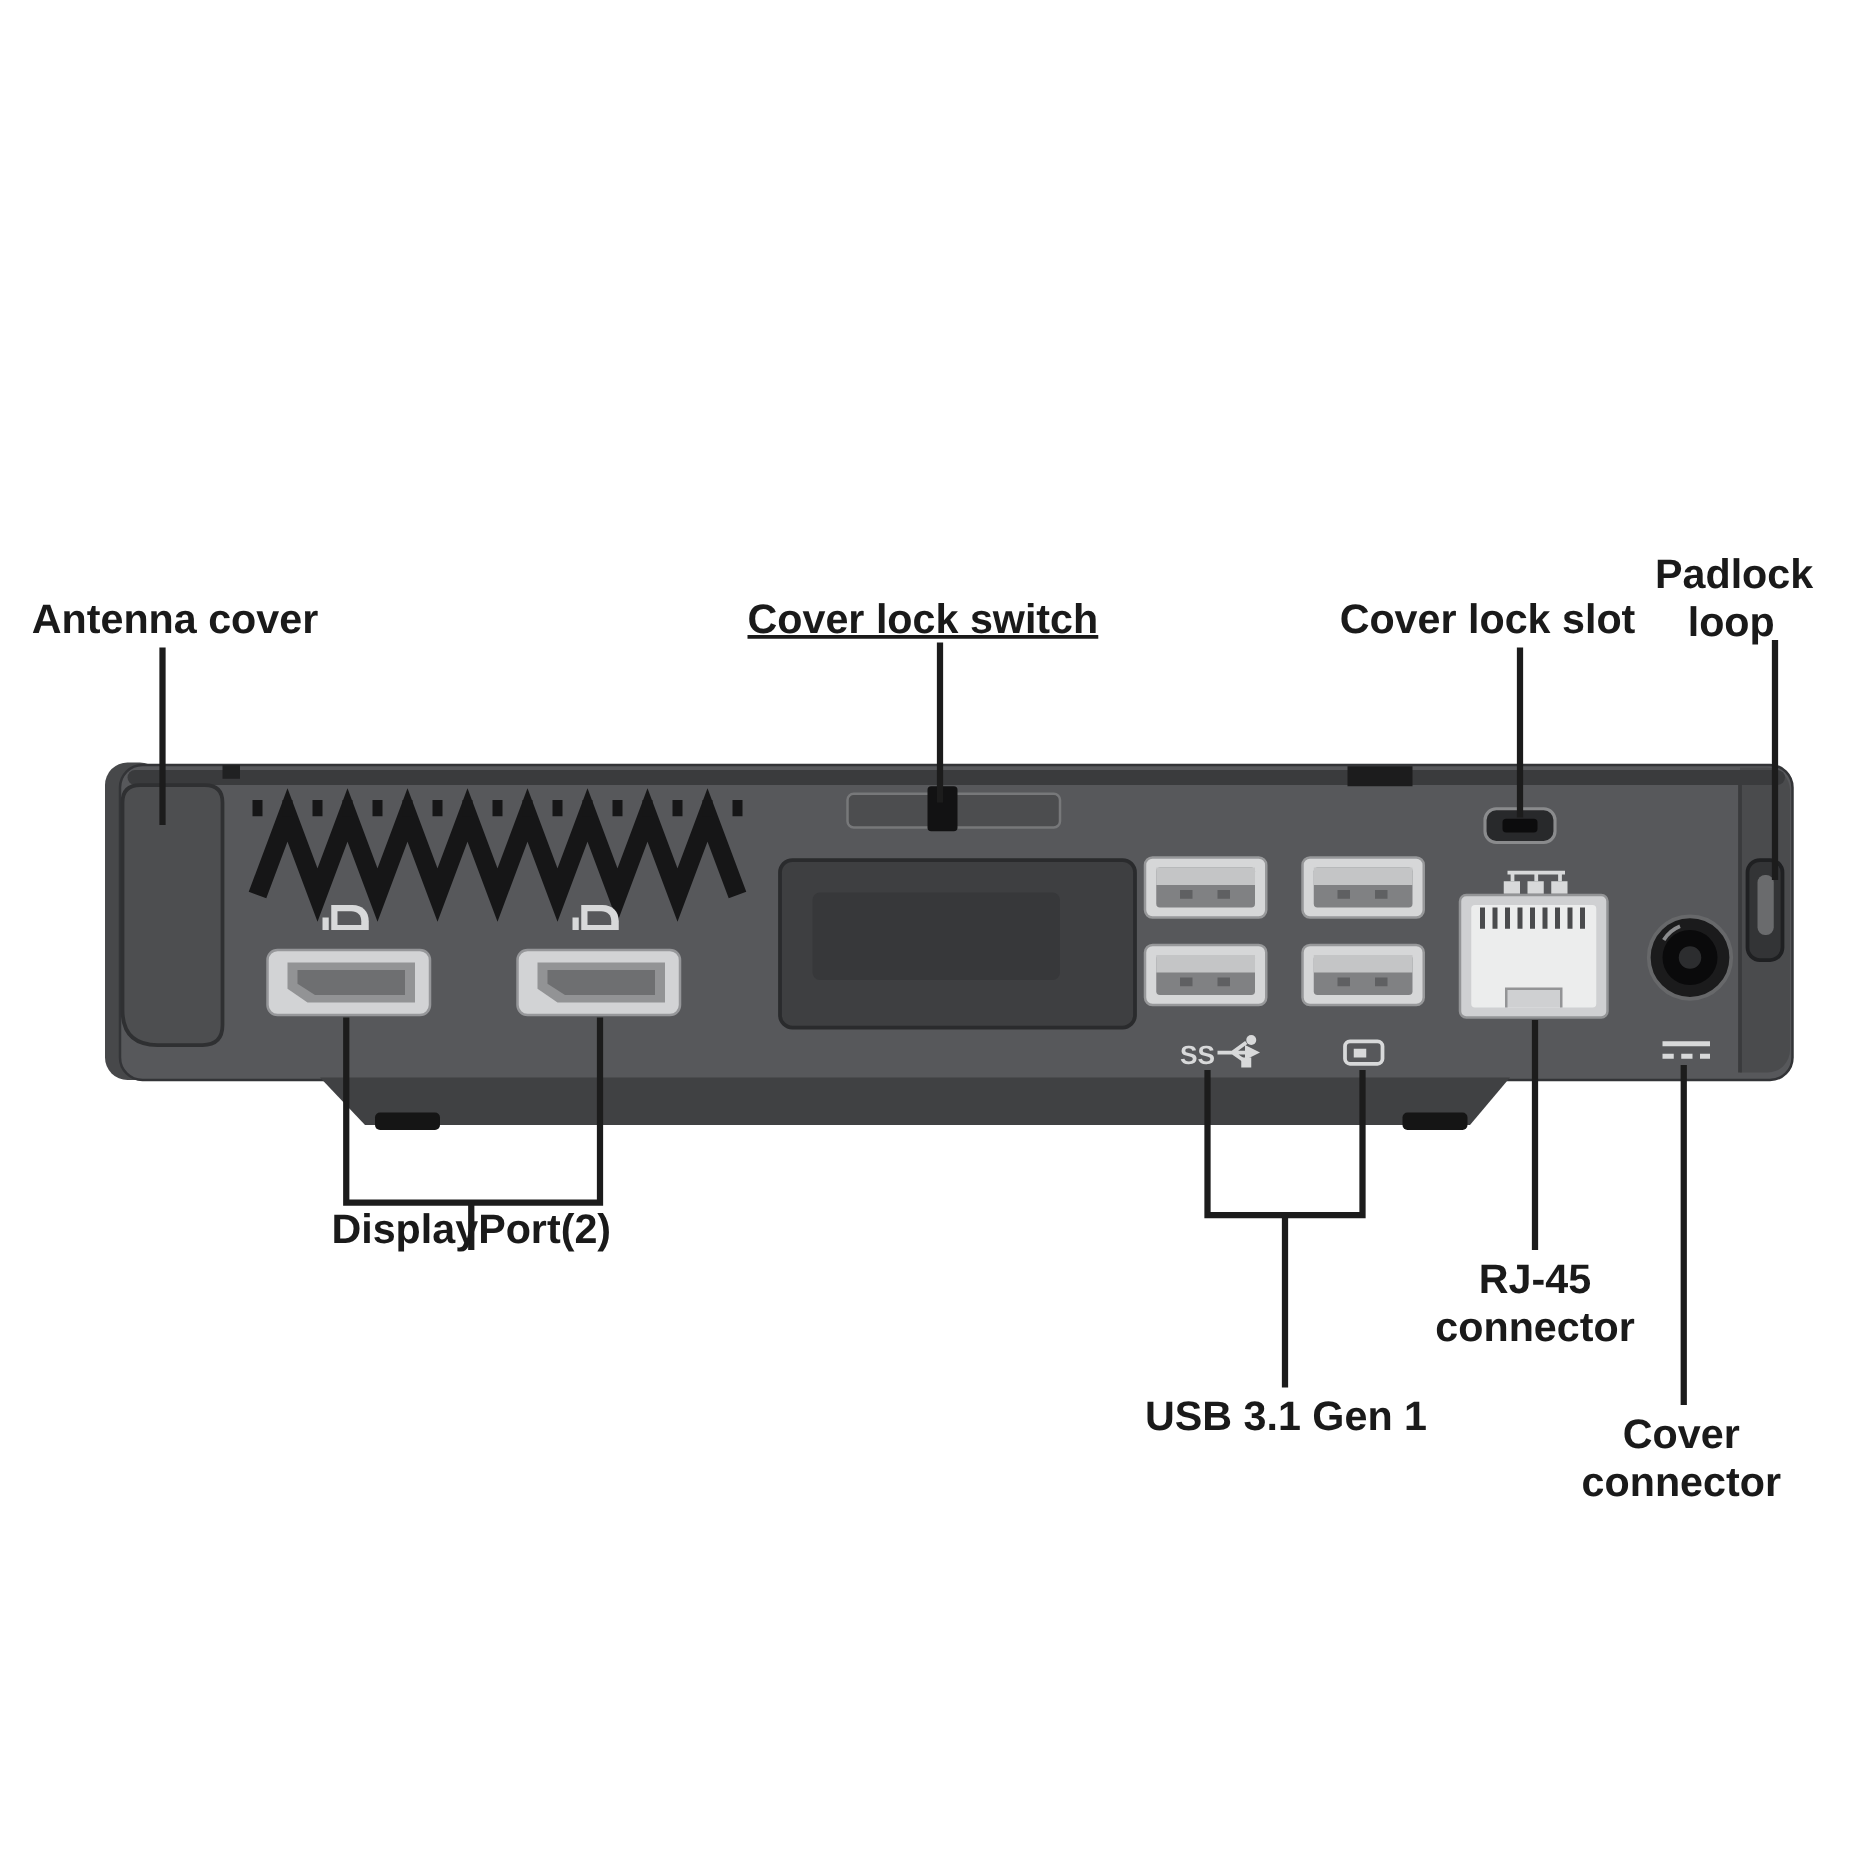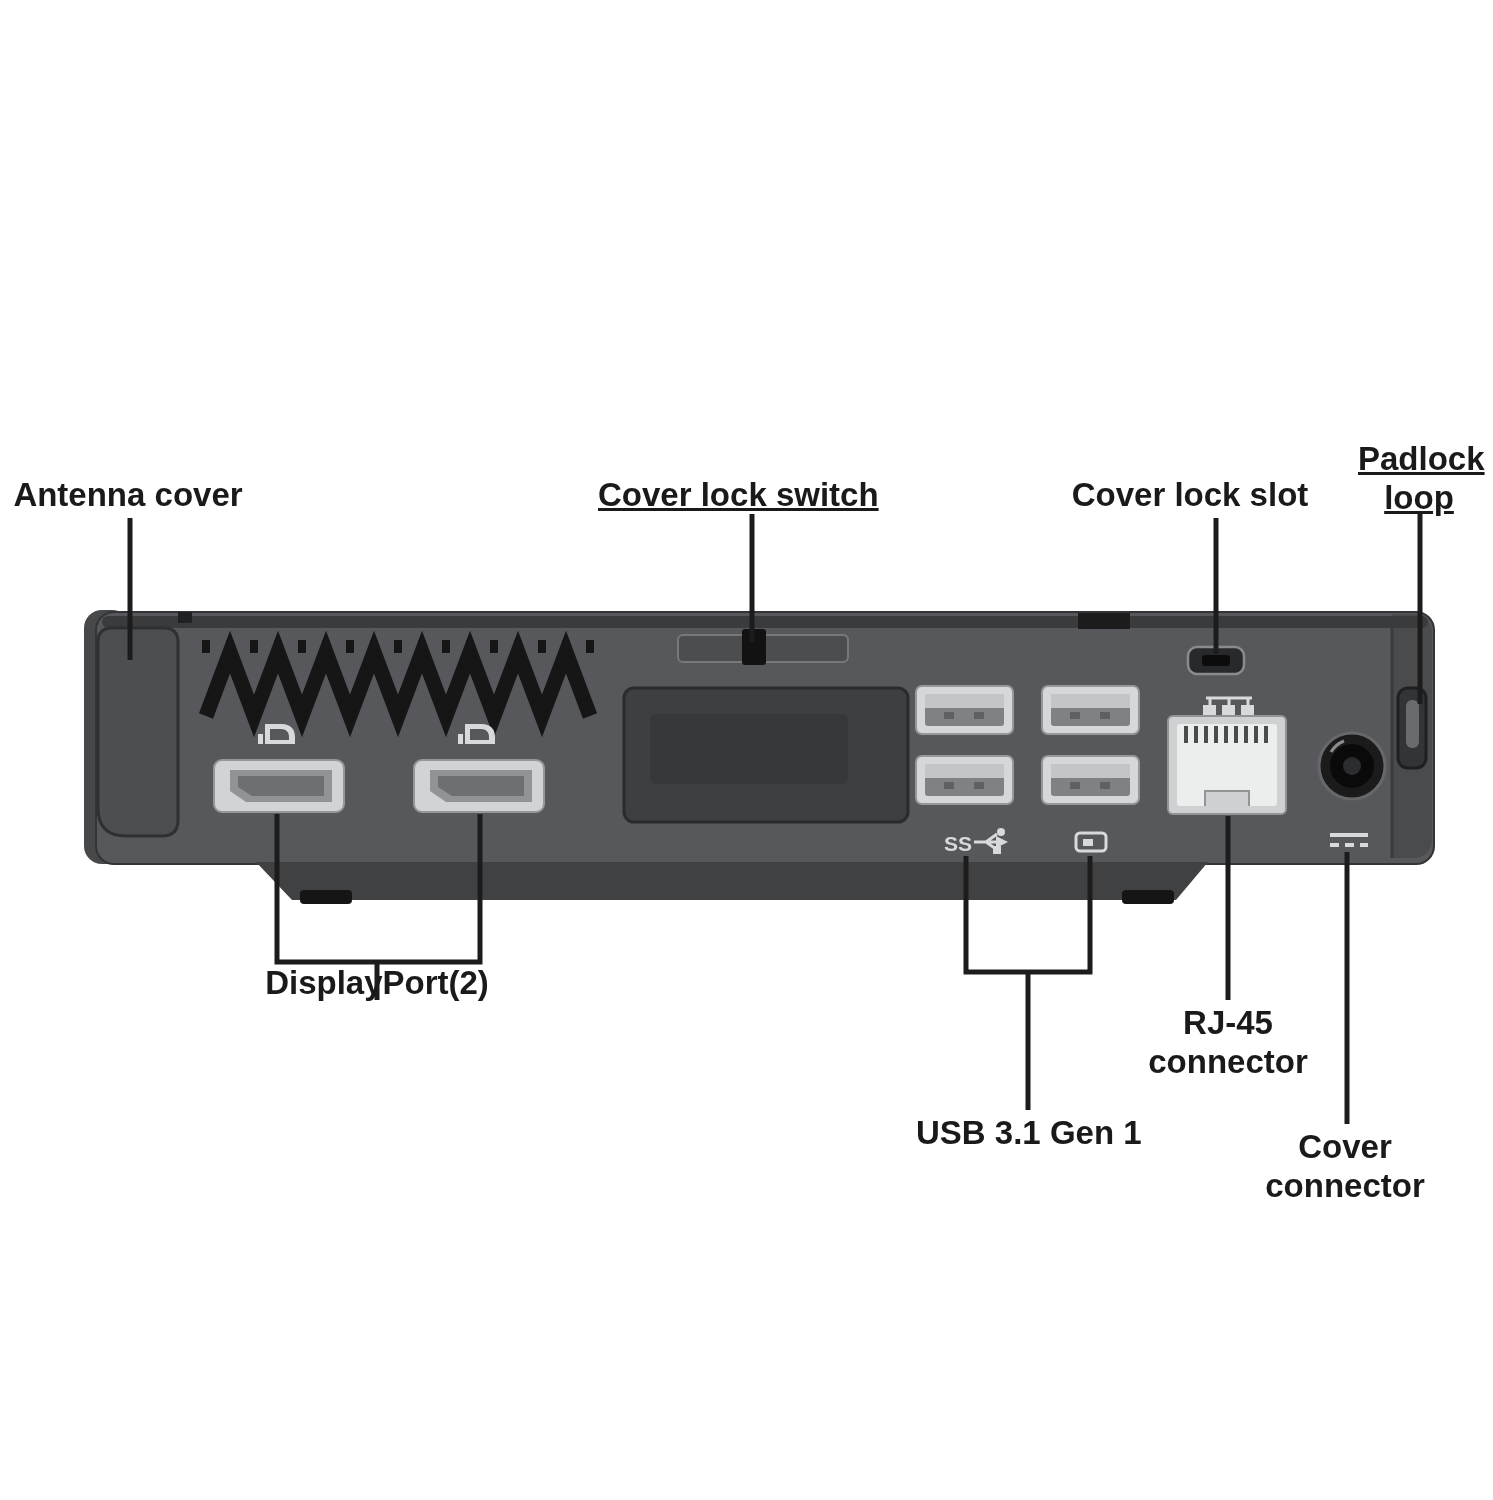--- a/index.html
+++ b/index.html
@@ -185,22 +185,22 @@
       <path d="M1420 512 V704"></path>
       <path d="M277 814 V962 H480 V814"></path>
       <path d="M377 962 V1000"></path>
       <path d="M966 856 V972 H1090 V856"></path>
       <path d="M1028 972 V1110"></path>
       <path d="M1228 816 V1000"></path>
       <path d="M1347 852 V1124"></path>
     </g>
   </svg>
 
-  <div class="label nowrap" style="left:8px;   top:476px;  width:240px;">Antenna cover</div>
+  <div class="label nowrap" style="left:20px;   top:476px;  width:240px;">Antenna cover</div>
   <div class="label nowrap" style="left:598px; top:476px;  width:270px;text-decoration:underline;">Cover lock switch</div>
   <div class="label nowrap" style="left:1070px;top:476px;  width:240px;">Cover lock slot</div>
-  <div class="label" style="left:1358px;top:440px;  width:122px;text-decoration:underline;">Padlock loop</div>
+  <div class="label" style="left:1324px;top:440px;  width:122px;">Padlock loop</div>
   <div class="label nowrap" style="left:255px; top:964px; width:244px;">DisplayPort(2)</div>
   <div class="label nowrap" style="left:916px; top:1114px; width:224px;">USB 3.1 Gen 1</div>
   <div class="label" style="left:1143px;top:1004px; width:170px;">RJ-45 connector</div>
   <div class="label" style="left:1259px;top:1128px; width:172px;">Cover connector</div>
 
 </div>
 
 </body></html>

